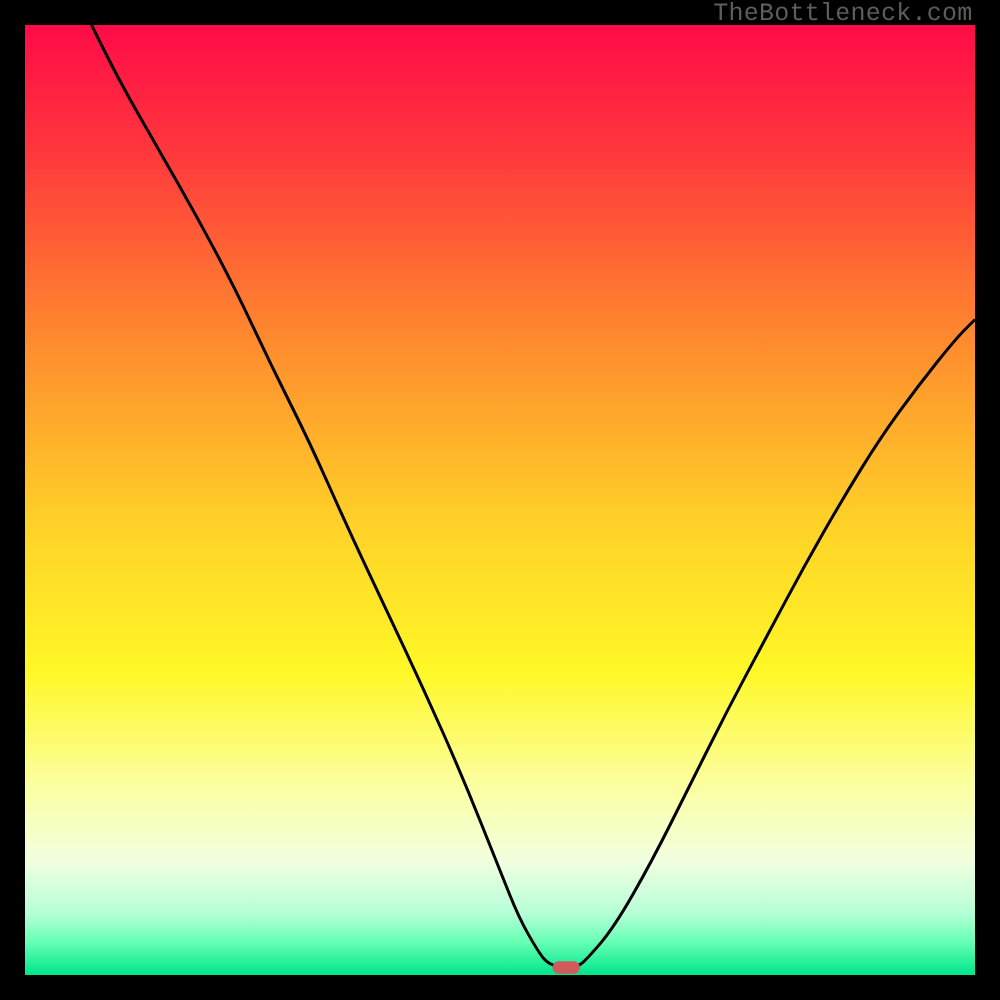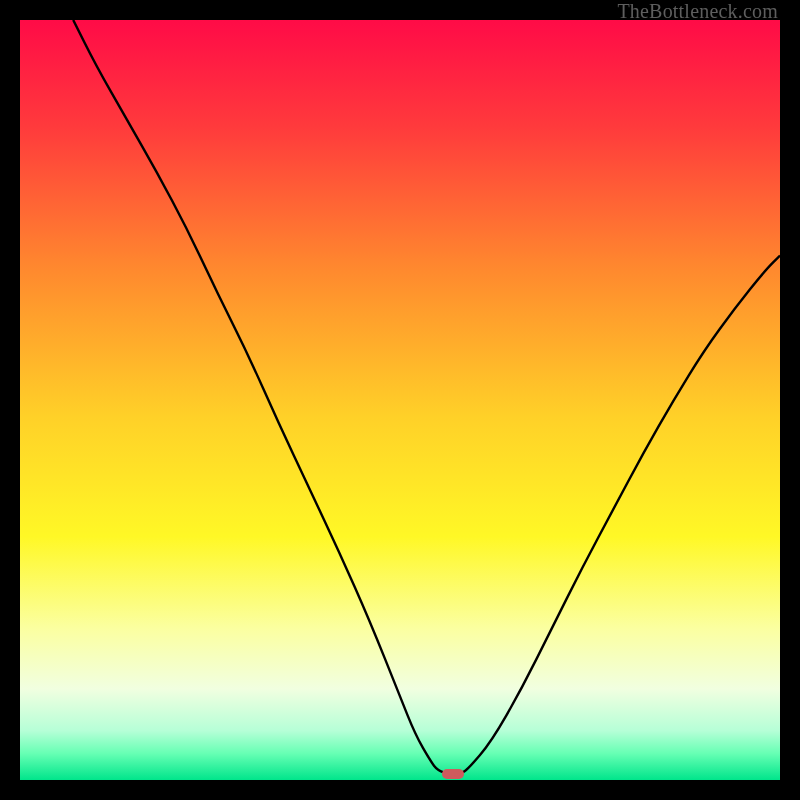--- a/index.html
+++ b/index.html
@@ -37,21 +37,21 @@
     position: absolute;
     left: 0;
     top: 0;
     width: 760px;
     height: 760px;
   }
   .watermark {
     position: absolute;
     top: 0px;
     right: 22px;
-    font-family: Liberation Serif, serif;
+    font-family: Liberation Mono, monospace;
     font-size: 20px;
     color: #5e5e5e;
     letter-spacing: 0.2px;
   }
   .marker {
     position: absolute;
     width: 22px;
     height: 10px;
     background: #cf5b5d;
     border-radius: 5px;

